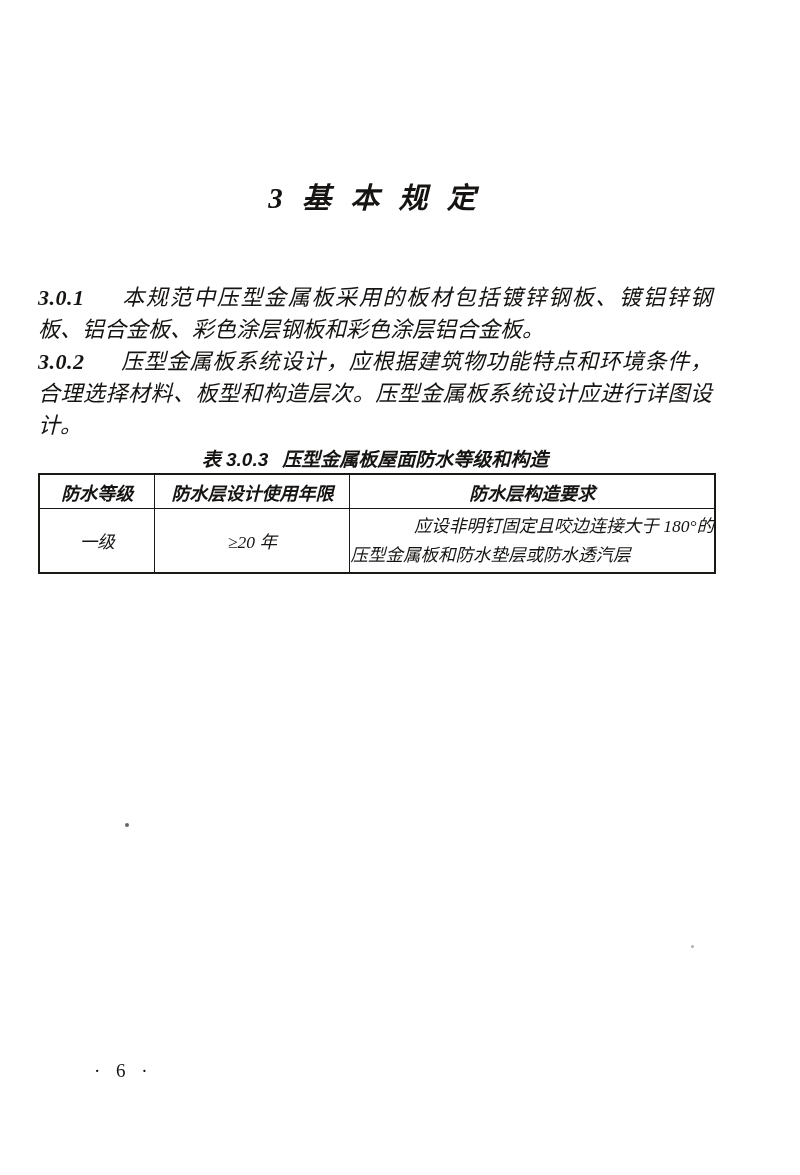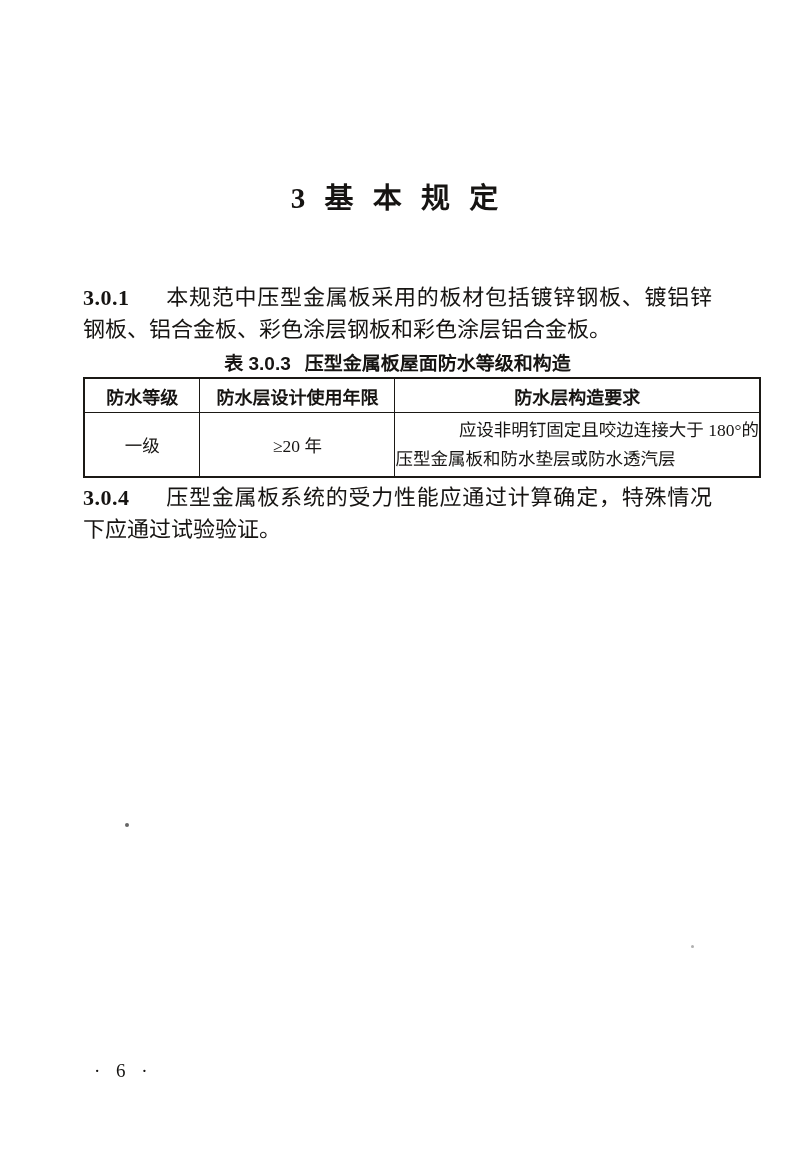--- a/index.html
+++ b/index.html
@@ -5,22 +5,23 @@
   html,body{margin:0;padding:0;background:#e8e8e8;}
   .page{
     position:relative;
     width:800px;height:1175px;
     background:#ffffff;
     color:#161412;
     overflow:hidden;
     font-family:"Liberation Serif","DejaVu Serif",serif;
   }
   .content{
-    padding-left:83px;
+    padding-left:38px;
     padding-right:88px;
+    font-style:italic;
   }
   .chapter-heading{
     margin-top:181px;
     font-size:29px;
     line-height:34px;
     font-weight:bold;
     text-align:center;
     letter-spacing:6px;
     white-space:pre;
   }
@@ -96,20 +97,21 @@
 
 <div class="page">
   <div class="content">
 
     <div class="chapter-heading">3 基 本 规 定</div>
 
     <div class="clauses">
 
       <p class="clause"><b class="num">3.0.1</b><span>本规范中压型金属板采用的板材包括镀锌钢板、镀铝锌钢板、铝合金板、彩色涂层钢板和彩色涂层铝合金板。</span></p>
 
+      <p class="clause"><b class="num">3.0.2</b><span>压型金属板系统设计，应根据建筑物功能特点和环境条件，合理选择材料、板型和构造层次。压型金属板系统设计应进行详图设计。</span></p>
 
     </div>
 
     <div class="table-caption">
       <span class="cap-label">表 3.0.3</span><span>压型金属板屋面防水等级和构造</span>
     </div>
 
     <table class="grade-table">
       <colgroup>
         <col style="width:107px">
@@ -128,23 +130,20 @@
           <td class="c-grade">一级</td>
           <td class="c-years">≥20 年</td>
           <td class="c-req">
             <div class="req-line-1">应设非明钉固定且咬边连接大于 180°的</div>
             <div class="req-line-2">压型金属板和防水垫层或防水透汽层</div>
           </td>
         </tr>
       </tbody>
     </table>
 
-    <div class="clauses" style="margin-top:4px;">
-      <p class="clause"><b class="num">3.0.4</b><span>压型金属板系统的受力性能应通过计算确定，特殊情况下应通过试验验证。</span></p>
-    </div>
 
   </div>
 
   <div class="speck speck-1"></div>
   <div class="speck speck-2"></div>
 
   <div class="page-number">· 6 ·</div>
 </div>
 
 </body></html>

